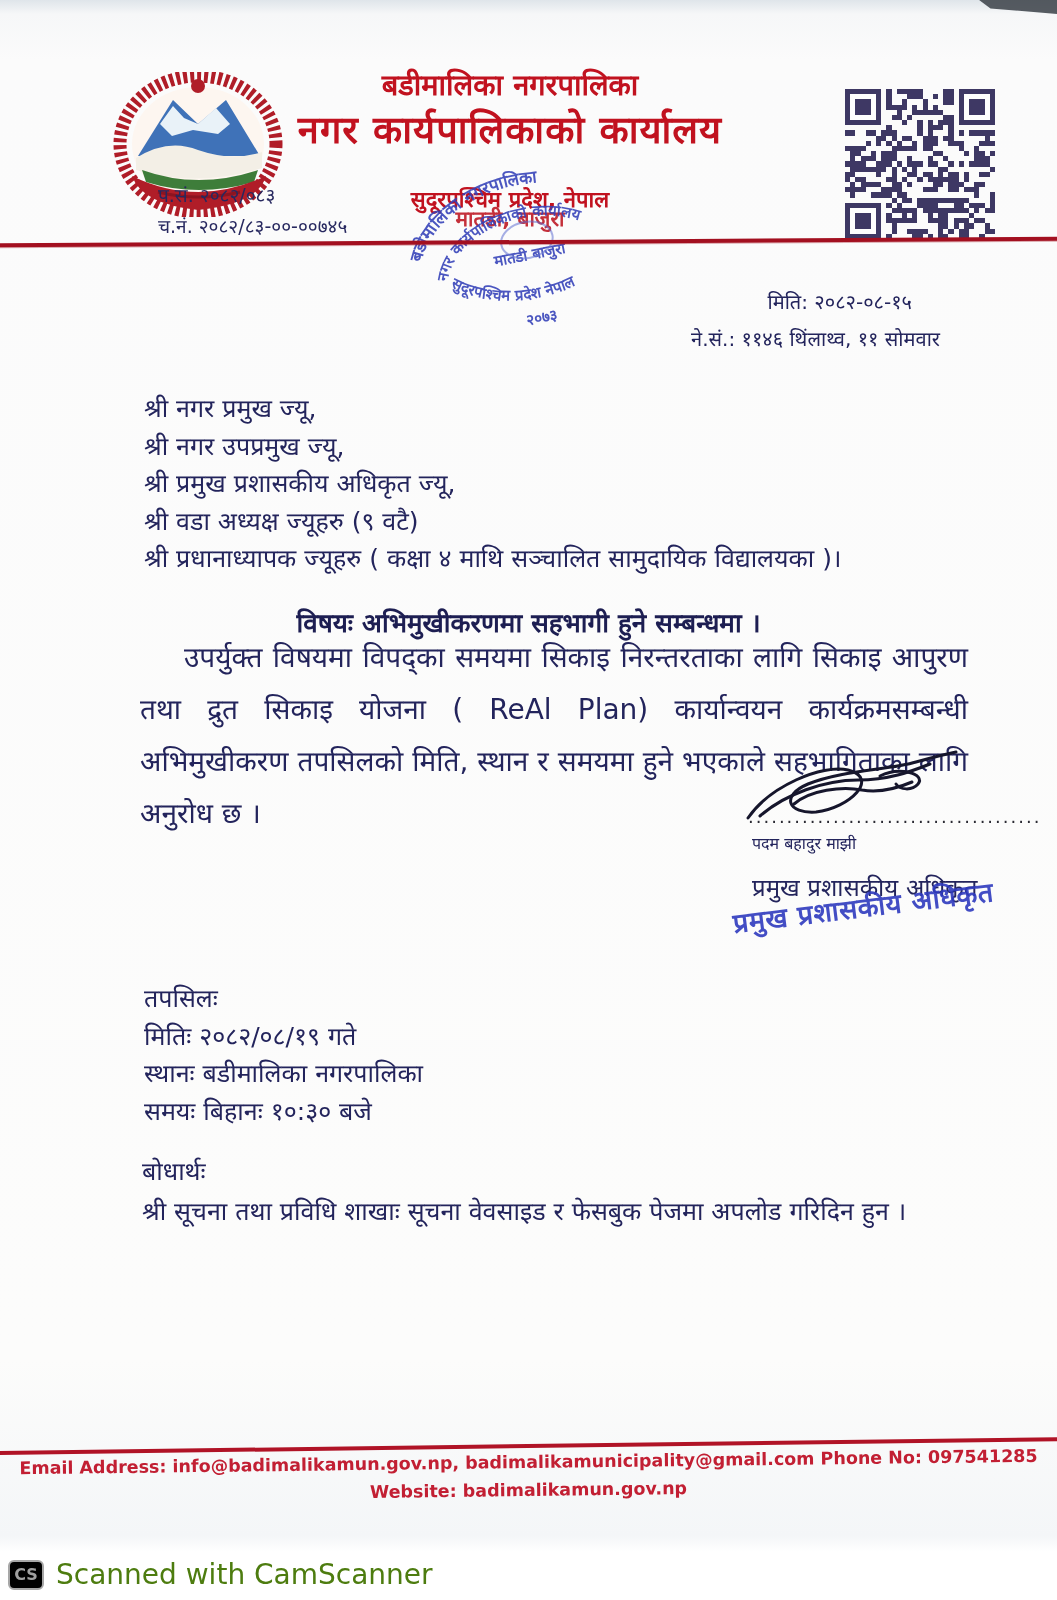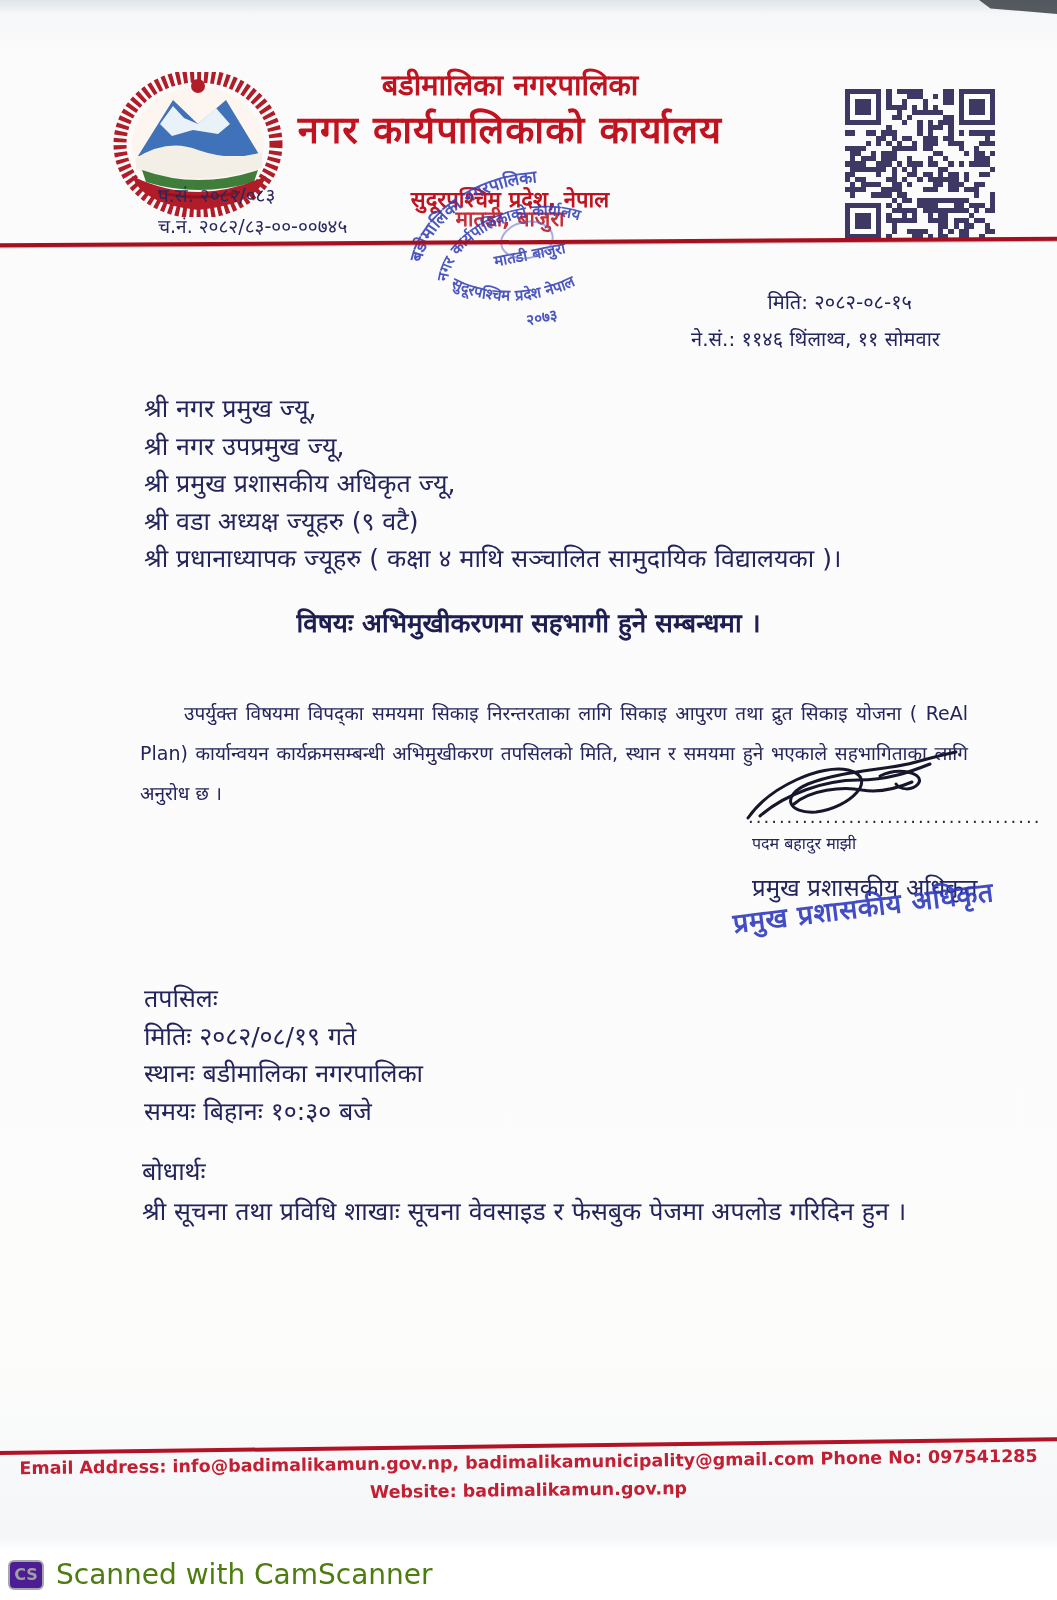--- a/index.html
+++ b/index.html
@@ -29,22 +29,22 @@
   
   .date-block{position:absolute;left:520px;top:284px;width:420px;text-align:right;
     color:#23245c;font-size:20px;line-height:37px;white-space:nowrap;}
   .date-block .l1{padding-right:28px;}
   
   .recipients{position:absolute;left:144px;top:390px;color:#23245c;font-size:25px;line-height:37.5px;white-space:nowrap;}
   
   .subject{position:absolute;left:0;top:604px;width:1057px;text-align:center;
     font-size:26px;font-weight:bold;color:#1d1e52;}
   
-  .body-par{position:absolute;left:140px;top:693px;width:828px;color:#23245c;
-    font-size:19px;line-height:40px;text-indent:44px;text-align:justify;}
+  .body-par{position:absolute;left:140px;top:632px;width:828px;color:#23245c;
+    font-size:28px;line-height:52px;text-indent:44px;text-align:justify;}
   
   .sig{position:absolute;left:730px;top:748px;width:250px;color:#23245c;}
   .sig svg{position:absolute;left:0;top:-2px;}
   .sig .dots{position:absolute;left:18px;top:58px;font-size:18px;letter-spacing:2px;color:#2a2a33;white-space:nowrap;}
   .sig .name{position:absolute;left:22px;top:84px;font-size:16px;white-space:nowrap;}
   .sig .desig{position:absolute;left:22px;top:122px;font-size:24px;white-space:nowrap;}
   .sig .stamp{position:absolute;left:2px;top:140px;font-size:27px;font-weight:bold;color:#2f3bbf;
     transform:rotate(-7deg);white-space:nowrap;opacity:.9;letter-spacing:.5px;}
   
   .schedule{position:absolute;left:144px;top:980px;color:#23245c;font-size:25px;line-height:37.5px;white-space:nowrap;}
@@ -53,21 +53,21 @@
   
   .footer-rule{position:absolute;left:-8px;top:1444px;width:1080px;height:4px;background:#b01326;
     transform:rotate(-.75deg);}
   .footer-line1{position:absolute;left:0;top:1452px;width:1057px;text-align:center;
     font-size:17.5px;font-weight:bold;color:#c21f33;transform:rotate(-.7deg);white-space:nowrap;}
   .footer-line2{position:absolute;left:0;top:1480px;width:1057px;text-align:center;
     font-size:17.5px;font-weight:bold;color:#c21f33;transform:rotate(-.7deg);}
   
   .cam-bar{position:absolute;left:0;top:1552px;width:1057px;height:48px;background:#ffffff;}
   .cs-badge{position:absolute;left:8px;top:8px;width:36px;height:30px;border:2.5px solid #a7a7a7;
-    border-radius:6px;color:#a0a0a0;font-weight:bold;font-size:16px;text-align:center;line-height:26px;background:#4c1d95;}
+    border-radius:6px;color:#a0a0a0;font-weight:bold;font-size:16px;text-align:center;line-height:26px;background:#000000;}
   .cam-text{position:absolute;left:56px;top:6px;font-size:28px;color:#4d7c0f;}
 </style>
 </head>
 <body>
 
 <div class="page">
 
   <div class="scan-corner"></div>
 
   <svg class="logo" viewBox="0 0 205 145">

